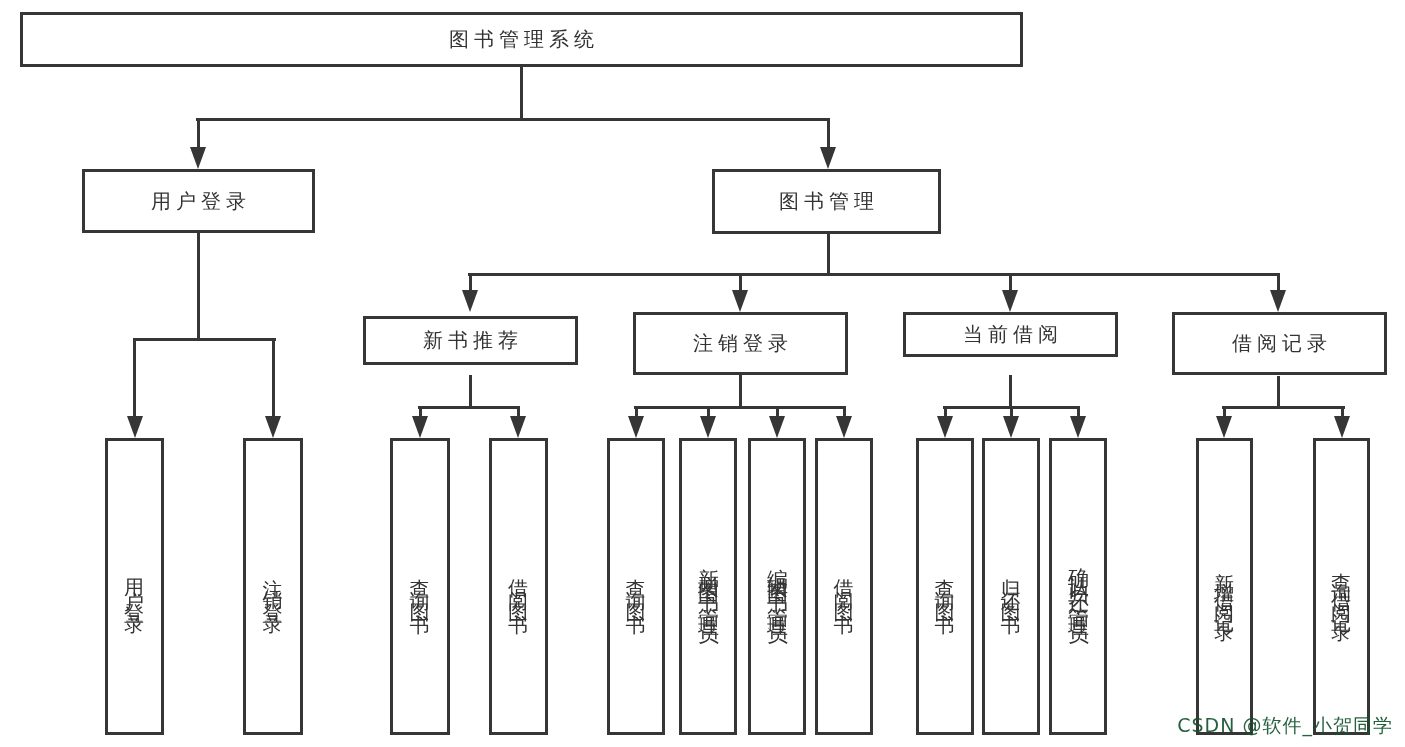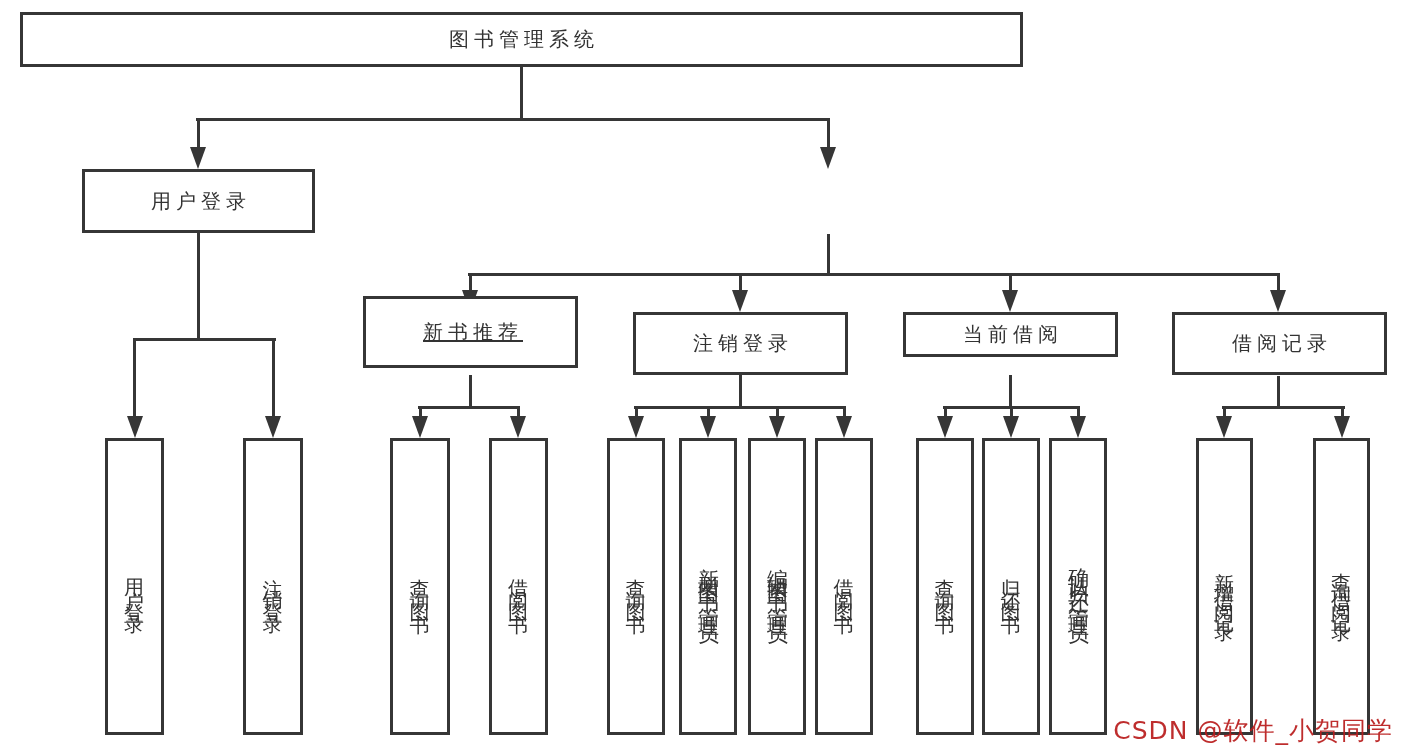--- a/index.html
+++ b/index.html
@@ -38,23 +38,23 @@
   .lh{position:absolute;height:3px;background:#363636;}
   
   .ar{
     position:absolute;width:0;height:0;
     border-left:8px solid transparent;
     border-right:8px solid transparent;
     border-top:22px solid #363636;
   }
   .watermark{
     position:absolute;
-    right:12px;bottom:0;
-    font-size:25px;
-    color:#b91c1c;
+    right:12px;bottom:8px;
+    font-size:19px;
+    color:#14532d;
     opacity:.92;
     letter-spacing:1px;
     white-space:nowrap;
   }
 </style>
 </head>
 <body>
 
 <div class="stage">
 
@@ -65,40 +65,43 @@
   <div class="lv" style="left:520px;top:67px;height:53px;"></div>
   <div class="lh" style="left:196px;top:118px;width:634px;"></div>
   <div class="lv" style="left:197px;top:121px;height:28px;"></div>
   <div class="ar" style="left:190px;top:147px;"></div>
   <div class="lv" style="left:827px;top:121px;height:28px;"></div>
   <div class="ar" style="left:820px;top:147px;"></div>
 
   <div class="box" style="left:82px;top:169px;width:233px;height:64px;">
     <span class="th">用户登录</span>
   </div>
+  <div class="box" style="left:712px;top:169px;width:229px;height:65px;">
+    <span class="th">图书管理</span>
+  </div>
 
   <div class="lv" style="left:197px;top:232px;height:109px;"></div>
   <div class="lh" style="left:133px;top:338px;width:143px;"></div>
   <div class="lv" style="left:133px;top:341px;height:77px;"></div>
   <div class="ar" style="left:127px;top:416px;"></div>
   <div class="lv" style="left:272px;top:341px;height:77px;"></div>
   <div class="ar" style="left:265px;top:416px;"></div>
 
   <div class="lv" style="left:827px;top:234px;height:42px;"></div>
   <div class="lh" style="left:468px;top:273px;width:812px;"></div>
   <div class="lv" style="left:469px;top:276px;height:16px;"></div>
   <div class="ar" style="left:462px;top:290px;"></div>
   <div class="lv" style="left:739px;top:276px;height:16px;"></div>
   <div class="ar" style="left:732px;top:290px;"></div>
   <div class="lv" style="left:1009px;top:276px;height:16px;"></div>
   <div class="ar" style="left:1002px;top:290px;"></div>
   <div class="lv" style="left:1277px;top:276px;height:16px;"></div>
   <div class="ar" style="left:1270px;top:290px;"></div>
 
-  <div class="box" style="left:363px;top:296px;width:215px;height:72px;text-decoration:underline;">
+  <div class="box" style="left:363px;top:316px;width:215px;height:49px;">
     <span class="th">新书推荐</span>
   </div>
   <div class="box" style="left:633px;top:312px;width:215px;height:63px;">
     <span class="th">注销登录</span>
   </div>
   <div class="box" style="left:903px;top:312px;width:215px;height:45px;">
     <span class="th">当前借阅</span>
   </div>
   <div class="box" style="left:1172px;top:312px;width:215px;height:63px;align-items:center;">
     <span class="th">借阅记录</span>

